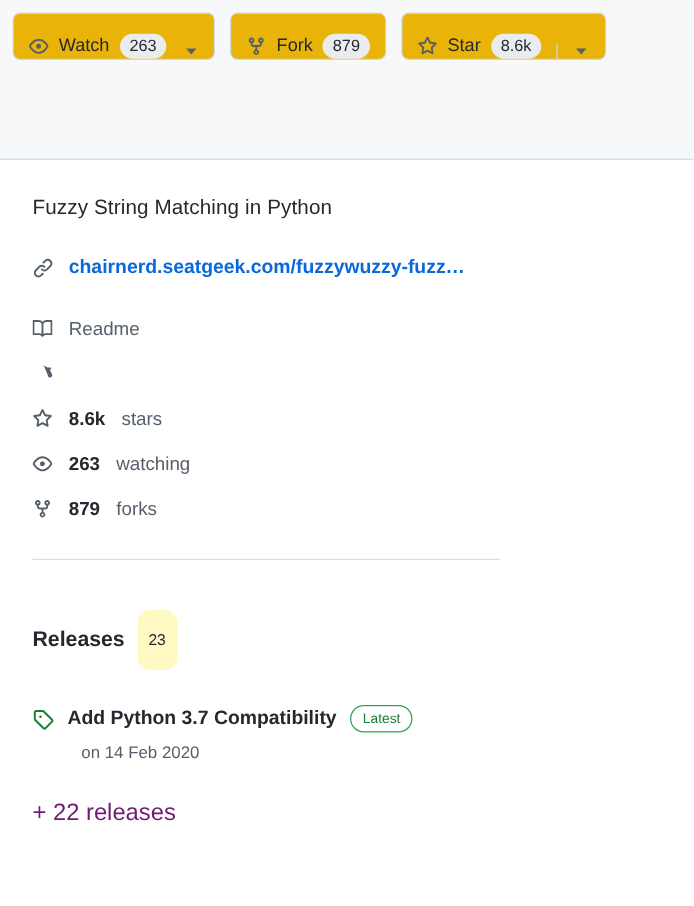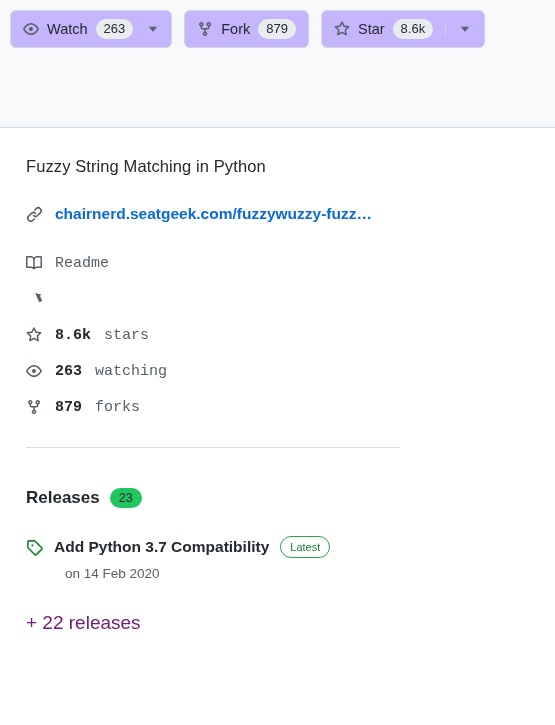--- a/index.html
+++ b/index.html
@@ -21,22 +21,22 @@
     background: #f6f8fa;
     border-bottom: 1px solid #d8dee4;
     box-sizing: border-box;
     padding: 10px 0 0 10px;
     display: flex;
     align-items: flex-start;
     gap: 12px;
   }
   .btn-group {
     display: flex;
-    align-items: center;
-    background: #c4b5fd;
+    align-items: flex-end;
+    background: #eab308;
     border: 1px solid #d0d7de;
     border-radius: 6px;
     height: 38px;
     box-sizing: border-box;
   }
   .btn-main {
     display: flex;
     align-items: center;
     gap: 8px;
     padding: 0 12px;
@@ -87,25 +87,25 @@
     font-size: 17px;
     font-weight: bold;
     color: #24292f;
     margin: 0;
     padding-top: 40px;
     display: flex;
     align-items: center;
     gap: 10px;
   }
   .section-title .pill {
-    background: #22c55e;
+    background: #fef9c3;
     border-radius: 10px;
     font-size: 12.5px;
     font-weight: normal;
-    padding: 2px 9px;
+    padding: 16px 9px;
     color: #24292f;
     line-height: 16px;
   }
   .description {
     font-size: 16.5px;
     color: #24292f;
     margin: 0;
     padding-top: 29px;
     letter-spacing: .1px;
   }
@@ -118,21 +118,20 @@
   .homepage-link {
     font-size: 15.5px;
     font-weight: bold;
     color: #0969da;
     text-decoration: none;
     cursor: pointer;
     white-space: nowrap;
   }
   .meta-list {
     padding-top: 22px;
-    font-family: Liberation Mono, monospace;
   }
   .meta-row {
     display: flex;
     align-items: center;
     gap: 13px;
     height: 36px;
     font-size: 15px;
     color: #57606a;
     cursor: pointer;
   }

